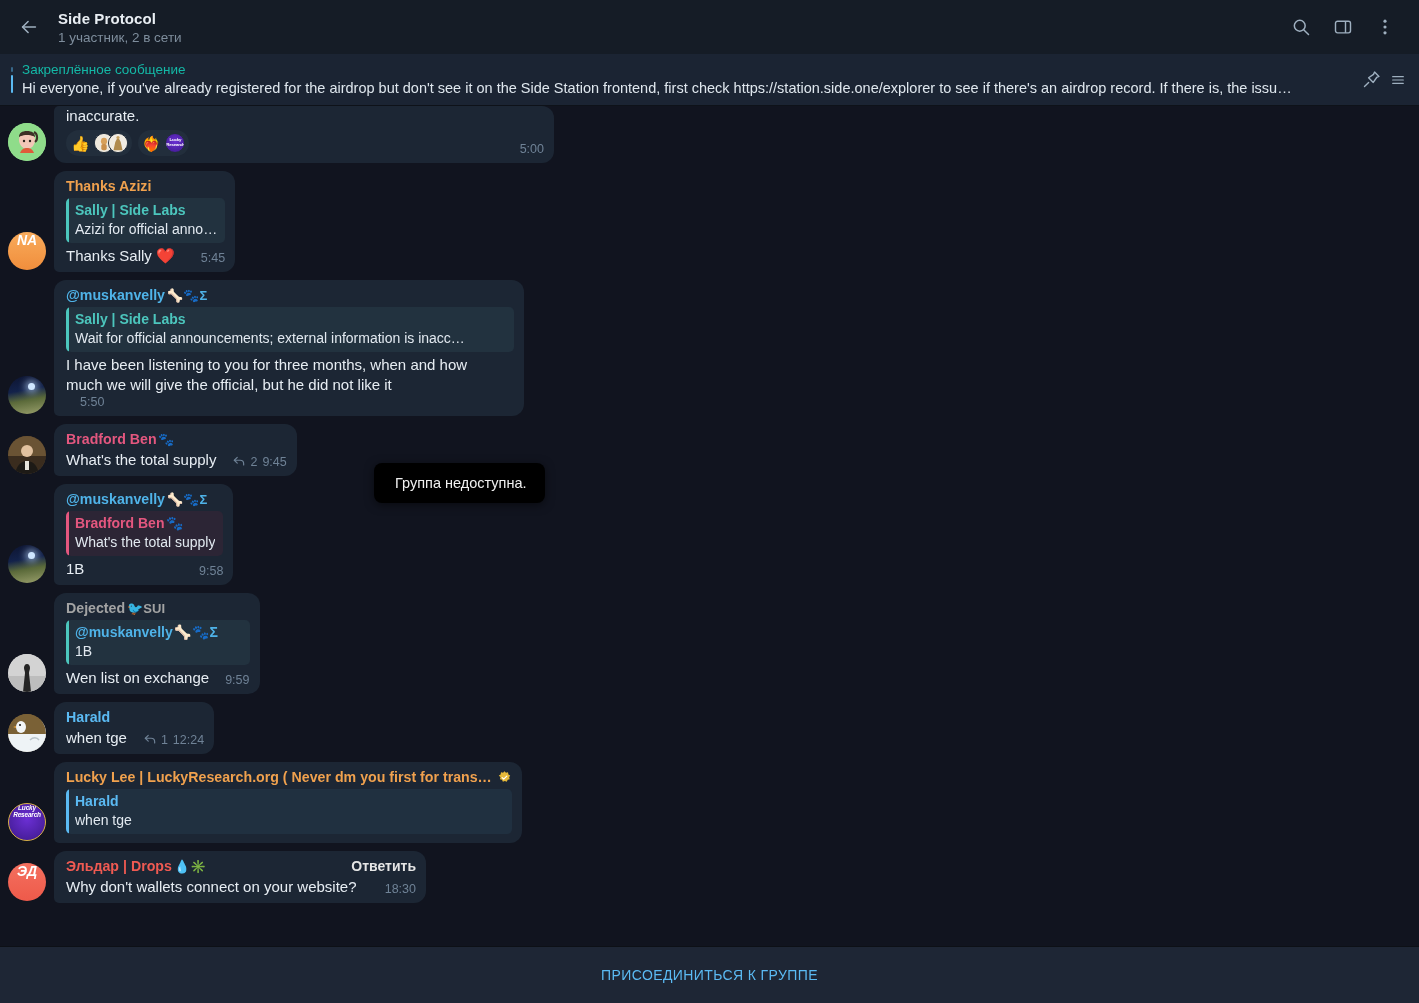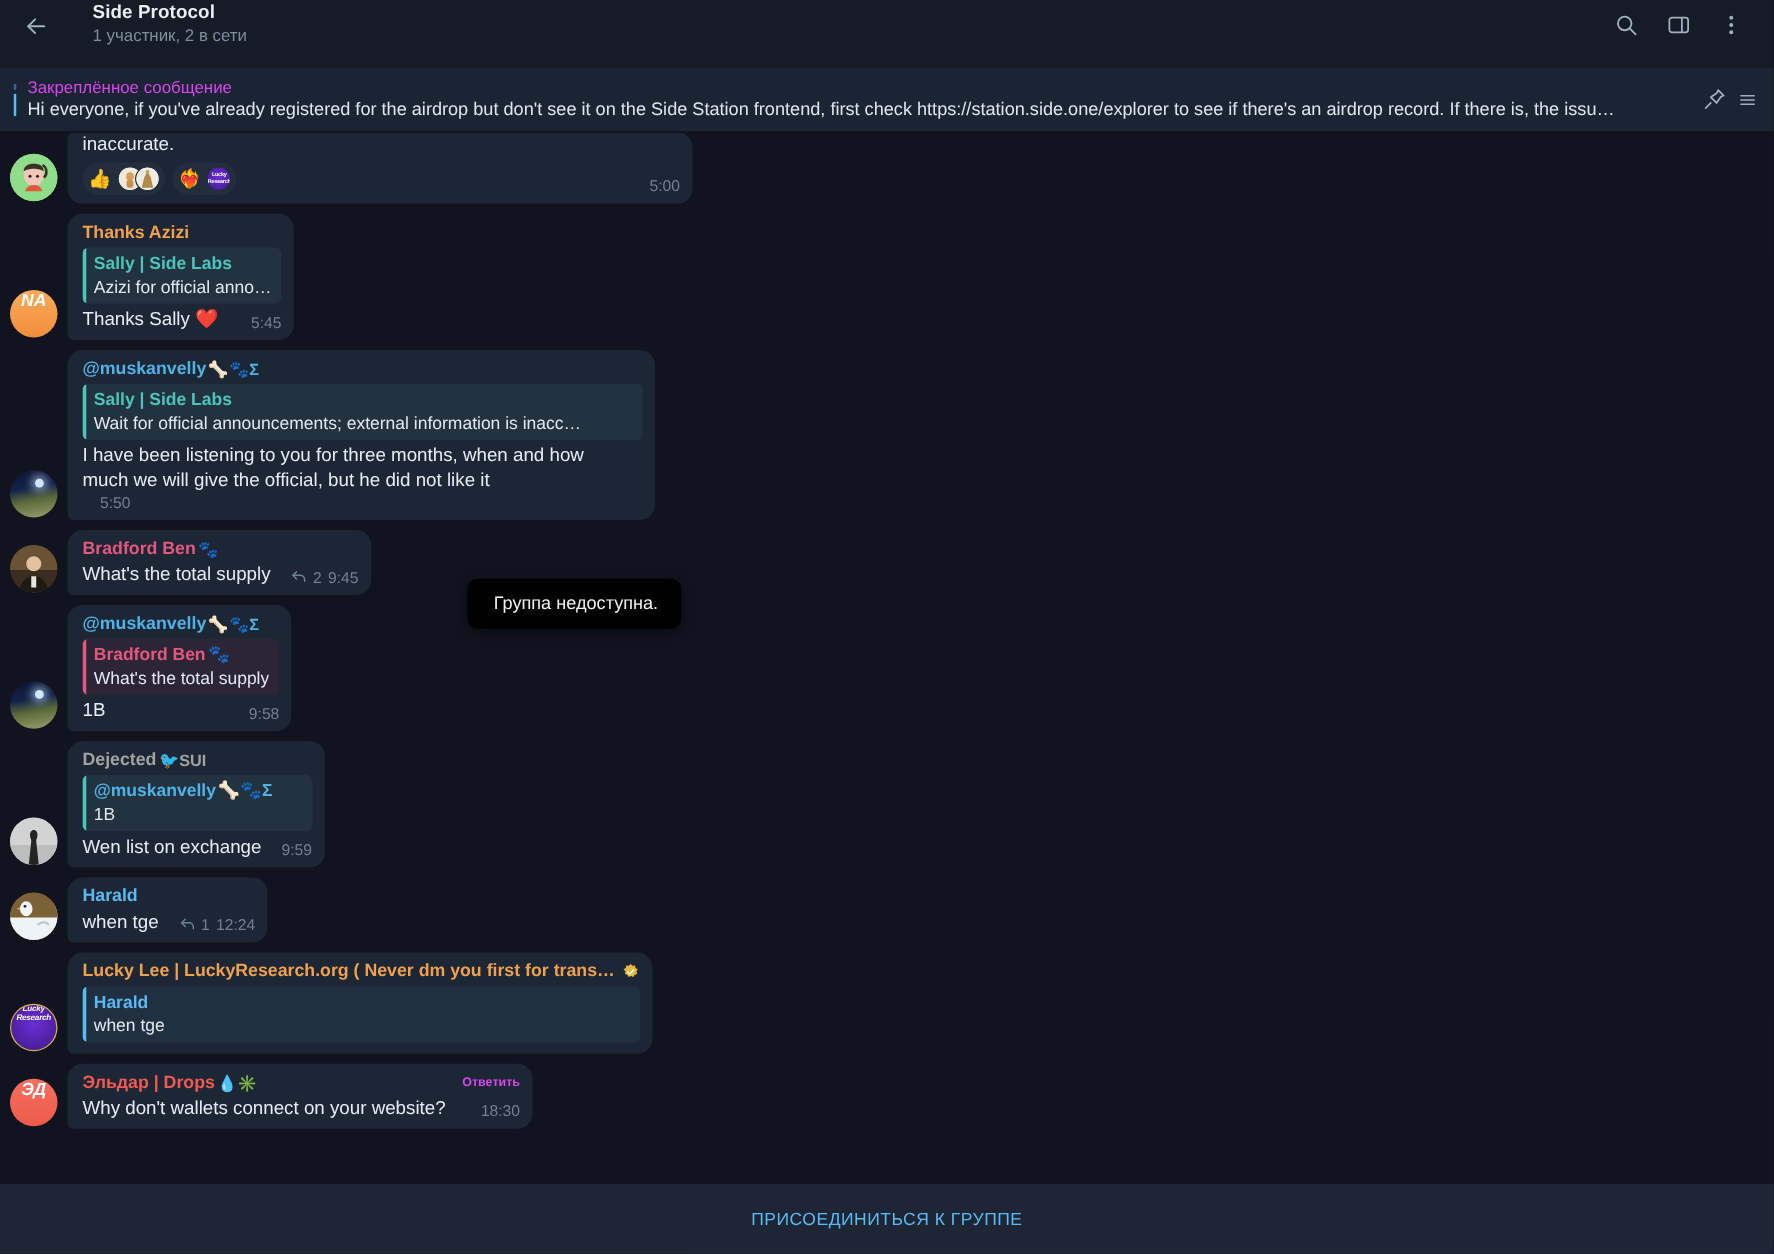--- a/index.html
+++ b/index.html
@@ -8,23 +8,23 @@
     background: #0f1218;
     font-family: "Liberation Sans", sans-serif;
     overflow: hidden;
   }
   .app { position: relative; width: 1419px; height: 1003px; display: flex; flex-direction: column; background: #11141f; }
 
   
   .header {
     height: 54px; flex: 0 0 54px;
     background: #151c26;
-    display: flex; align-items: flex-start;
+    display: flex; align-items: center;
     padding: 0 14px 0 8px;
-    position: relative; z-index: 5; gap: 16px;
+    position: relative; z-index: 5;
   }
   .hdr-back { width: 42px; height: 42px; display: flex; align-items: center; justify-content: center; cursor: pointer; border-radius: 50%; }
   .hdr-titles { margin-left: 8px; display: flex; flex-direction: column; justify-content: center; flex: 1; cursor: pointer; }
   .hdr-title { font-size: 15px; font-weight: 700; color: #e9eef3; line-height: 19px; letter-spacing: .1px; }
   .hdr-sub { font-size: 13.5px; color: #7e8d9c; line-height: 17px; margin-top: 1px; }
   .hdr-actions { display: flex; align-items: center; gap: 2px; }
   .hdr-btn { width: 40px; height: 40px; border-radius: 50%; display: flex; align-items: center; justify-content: center; cursor: pointer; }
 
   
   .pinned {
@@ -34,21 +34,21 @@
     padding: 0 10px 0 0;
     position: relative; z-index: 4;
     border-bottom: 1px solid #0e1219;
     cursor: pointer;
   }
   .pin-marks { width: 12px; height: 36px; display: flex; flex-direction: column; align-items: center; justify-content: center; gap: 3px; margin-left: 6px; }
   .pin-mark { width: 2px; background: #5bbaf3; border-radius: 1px; }
   .pin-mark.a { height: 5px; opacity: .45; }
   .pin-mark.b { height: 18px; }
   .pin-body { flex: 1; min-width: 0; padding-left: 4px; }
-  .pin-label { font-size: 13.5px; color: #d946ef; font-weight: 500; line-height: 18px; }
+  .pin-label { font-size: 13.5px; color: #14b8a6; font-weight: 500; line-height: 18px; }
   .pin-text { font-size: 14.5px; color: #dfe7ee; line-height: 19px; white-space: nowrap; overflow: hidden; text-overflow: ellipsis; }
   .pin-icons { display: flex; align-items: center; gap: 1px; flex: 0 0 auto; }
 
   
   .chat {
     flex: 1; position: relative;
     background: #11141f;
     overflow: hidden;
     padding: 0 0 0 0;
   }
@@ -95,21 +95,21 @@
   .quote-text { font-size: 14px; color: #e2e9f0; line-height: 19px; white-space: nowrap; overflow: hidden; text-overflow: ellipsis; max-width: 430px; }
 
   .text { font-size: 15px; color: #e7edf3; line-height: 20px; padding-right: 2px; }
   .text-wrap { display: flex; flex-wrap: wrap; align-items: flex-end; }
   .text-wrap .text { flex: 1 1 auto; }
 
   .meta { font-size: 12.5px; color: #6f8296; display: inline-flex; align-items: center; gap: 5px; margin-left: 14px; flex: 0 0 auto; white-space: nowrap; align-self: flex-end; padding-bottom: 1px; }
   .meta.right { margin-left: auto; }
   .replies { display: inline-flex; align-items: center; gap: 4px; color: #6f8296; font-size: 12.5px; }
 
-  .reply-btn { font-size: 10px; color: #d946ef; margin-left: 20px; cursor: pointer; }
+  .reply-btn { font-size: 14px; color: #e5e5e5; margin-left: 20px; cursor: pointer; }
 
   
   .reactions { display: flex; gap: 6px; margin-top: 4px; margin-bottom: 1px; }
   .react {
     background: #222e3c; border-radius: 13px; height: 26px;
     display: flex; align-items: center; padding: 0 4px 0 5px; gap: 2px; cursor: pointer;
   }
   .react .glyph { font-size: 15px; line-height: 1; }
   .react .faces { display: flex; margin-left: 2px; }
   .face { width: 20px; height: 20px; border-radius: 50%; border: 1.5px solid #222e3c; margin-left: -6px; overflow: hidden; display: flex; align-items: center; justify-content: center; font-size: 8px; }

